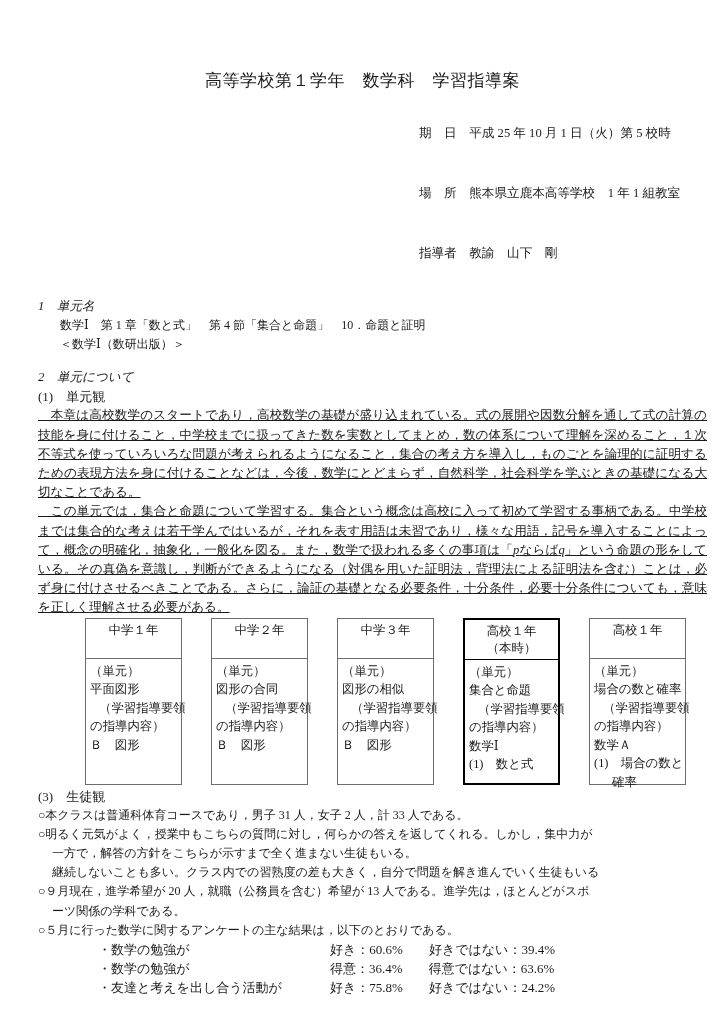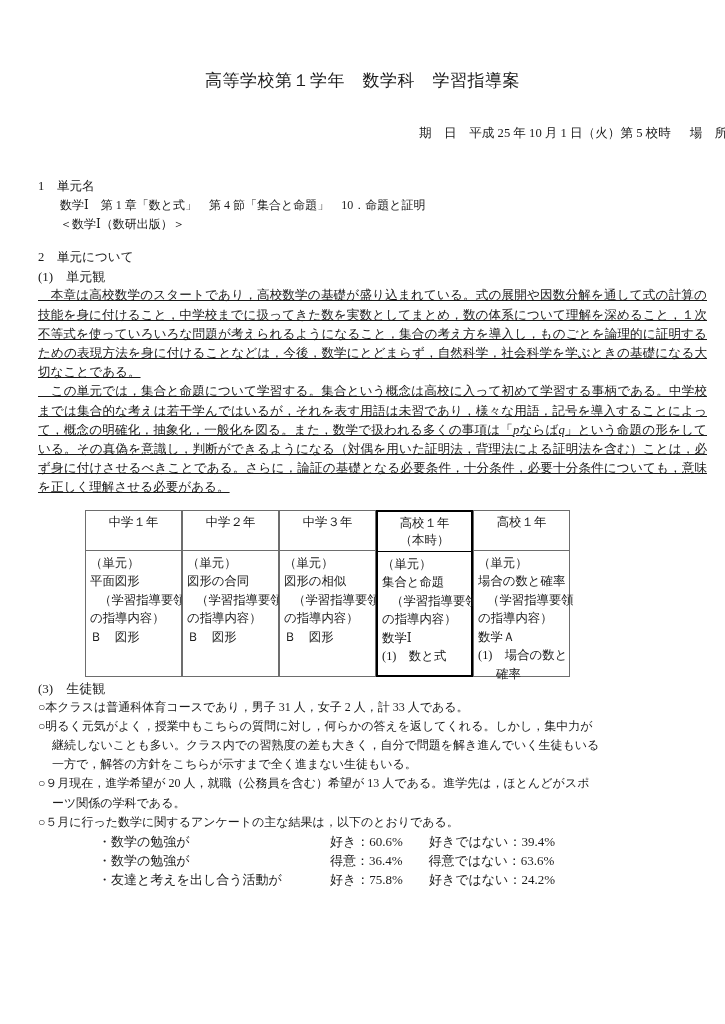--- a/index.html
+++ b/index.html
@@ -33,40 +33,41 @@
     padding-top: 72px;
     font-weight: normal;
     white-space: pre;
   }
 
   
   .meta-block {
     margin-top: 14px;
     padding-right: 16px;
     display: flex;
-    flex-direction: row;
+    flex-direction: column;
     align-items: flex-start;
     padding-left: 400px;
   }
   .meta-row {
     font-size: 12.6px;
     line-height: 20px;
     white-space: pre;
   }
 
   
   .sec {
     padding-left: 38px;
     padding-right: 18px;
   }
   .sec-head {
     font-size: 12.6px;
     line-height: 19px;
     white-space: pre;
     margin-top: 14px;
+    font-style: italic;
   }
   .sub-head {
     font-size: 13px;
     line-height: 19px;
     white-space: pre;
   }
   .line {
     font-size: 12px;
     line-height: 19.2px;
     white-space: pre;
@@ -91,24 +92,24 @@
 
   
   .syskan-label {
     font-size: 12.6px;
     line-height: 19px;
     white-space: pre;
     padding-left: 38px;
     margin-top: 2px;
   }
   .sys-table {
-    margin-top: 12px;
+    margin-top: 0;
     padding-left: 85px;
     display: flex;
-    gap: 0;
+    gap: 29px;
   }
   .sys-col {
     width: 97px;
     box-sizing: border-box;
     border: 1px solid #6d6d6d;
     background: #fff;
   }
   .sys-col.current {
     border: 2px solid #000000;
   }
@@ -253,22 +254,22 @@
       </div>
     </div>
   </div>
 
   <div class="sec" style="margin-top:2px;">
     <div class="sub-head">(3)　生徒観</div>
 
     <div class="line">○本クラスは普通科体育コースであり，男子 31 人，女子 2 人，計 33 人である。</div>
 
     <div class="line">○明るく元気がよく，授業中もこちらの質問に対し，何らかの答えを返してくれる。しかし，集中力が</div>
+    <div class="line indent2">一方で，解答の方針をこちらが示すまで全く進まない生徒もいる。</div>
     <div class="line indent2">継続しないことも多い。クラス内での習熟度の差も大きく，自分で問題を解き進んでいく生徒もいる</div>
-    <div class="line indent2">一方で，解答の方針をこちらが示すまで全く進まない生徒もいる。</div>
 
     <div class="line">○９月現在，進学希望が 20 人，就職（公務員を含む）希望が 13 人である。進学先は，ほとんどがスポ</div>
     <div class="line indent2">ーツ関係の学科である。</div>
 
     <div class="line">○５月に行った数学に関するアンケートの主な結果は，以下のとおりである。</div>
 
     <div class="survey">
       <div class="s-line">
         <span class="s-q">・数学の勉強が</span>
         <span class="s-a">好き：60.6%　　好きではない：39.4%</span>

